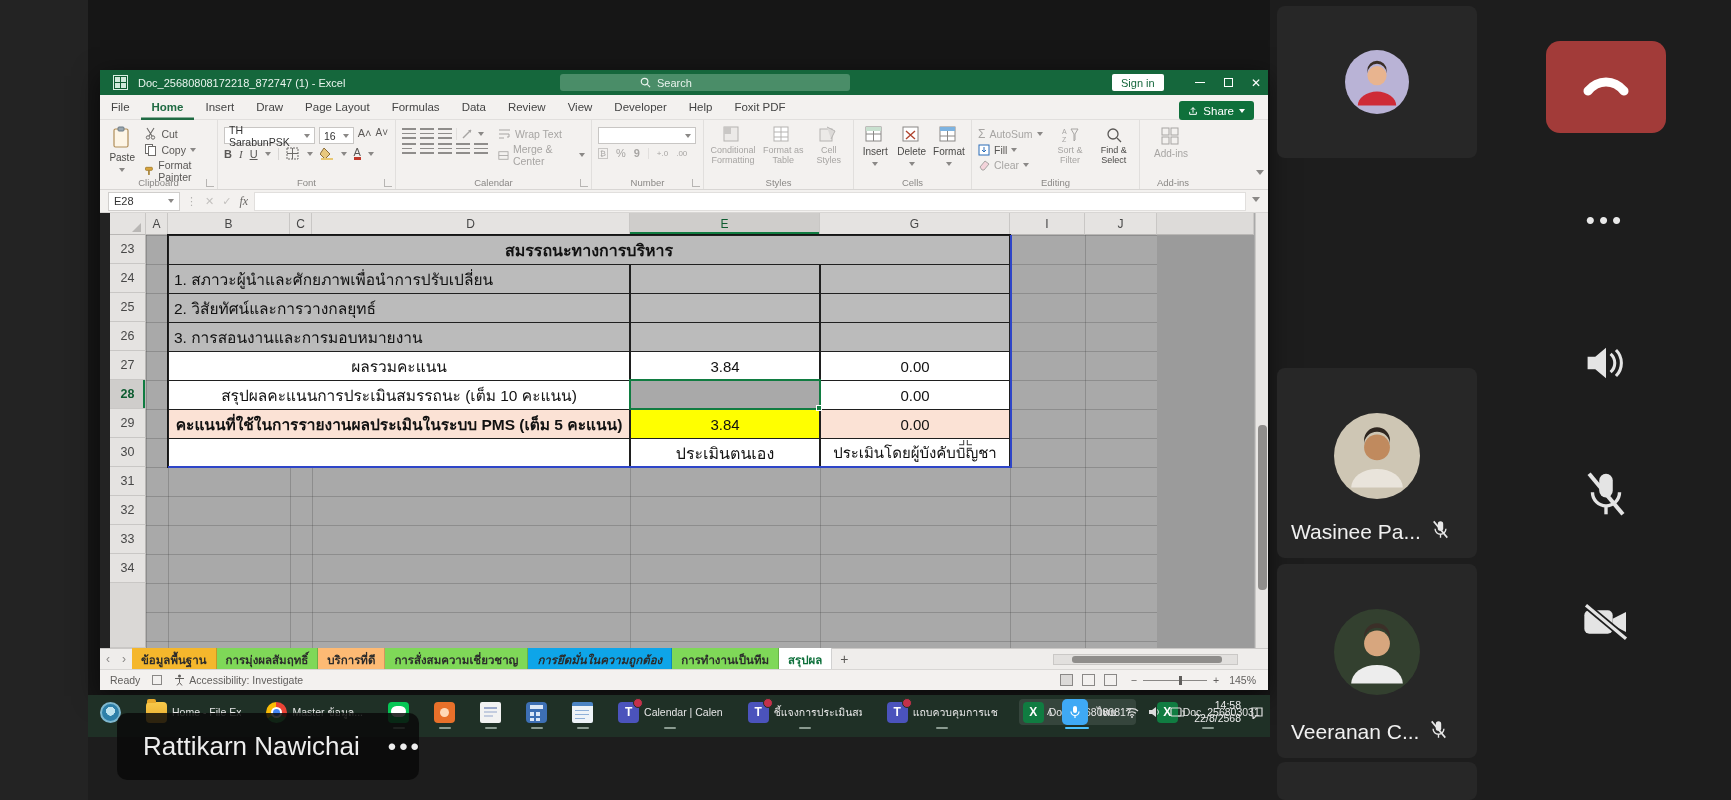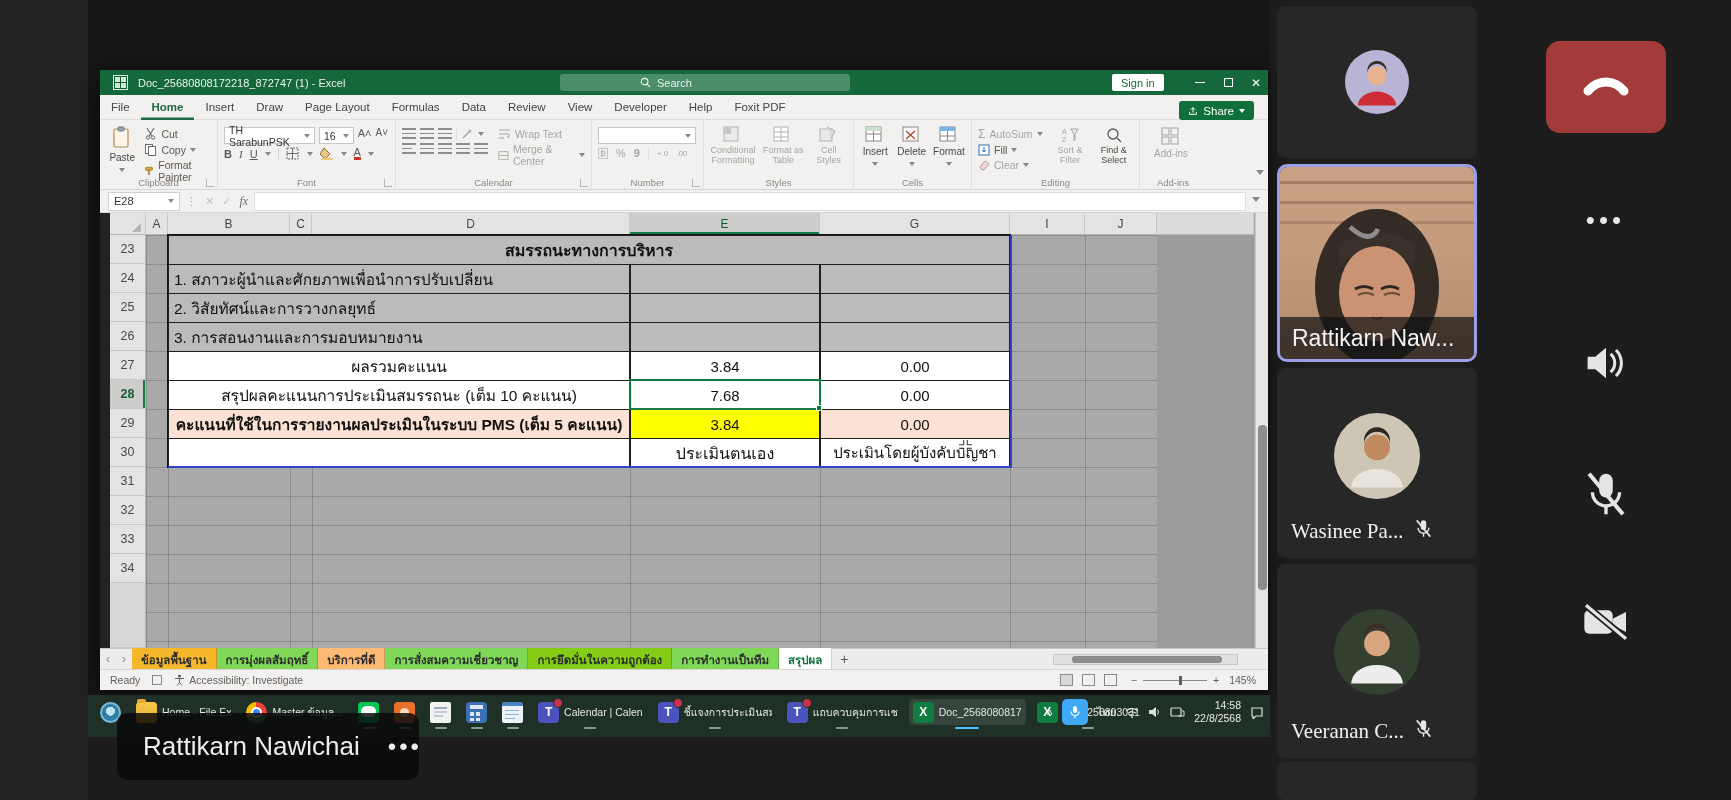--- a/index.html
+++ b/index.html
@@ -90,38 +90,38 @@
   
   .statusbar { position:absolute; left:0; top:599px; width:100%; height:21px; background:#f3f1ef; border-top:1px solid #d8d6d4;
         display:flex; align-items:center; font-size:10.5px; color:#605e5c; }
   .viewico { width:13px; height:12px; border:1px solid #8a8886; margin-left:9px; position:relative; }
   .zoomslider { display:flex; align-items:center; gap:6px; margin-left:14px; color:#605e5c; }
   .zstrack { width:64px; height:1px; background:#8a8886; position:relative; }
   .zshandle { position:absolute; left:36px; top:-4px; width:3px; height:9px; background:#605e5c; }
 
   
   .taskbar { position:absolute; left:0; top:695px; width:1182px; height:42px; background:#1f3026; display:flex; align-items:flex-start; }
-  .tbitems { display:flex; align-items:center; gap:7px; padding:4px 0 0 8px; }
+  .tbitems { display:flex; align-items:center; gap:17px; padding:4px 0 0 8px; }
   .tbitem { display:flex; align-items:center; gap:5px; height:26px; padding:0 4px; border-radius:4px; position:relative; }
   .tbitem.active { background:rgba(255,255,255,.10); }
   .tbitem .lbl { color:#e6e6e6; font-size:10.5px; max-width:88px; white-space:nowrap; overflow:hidden; }
   .runbar { position:absolute; bottom:-4px; left:50%; transform:translateX(-50%); height:2.5px; border-radius:2px; background:#8a9a90; width:12px; }
   .runbar.blue { background:#4cc2ff; width:24px; }
   .ticon { width:21px; height:21px; border-radius:4px; position:relative; flex:0 0 auto; }
   .badge { position:absolute; right:-4px; top:-4px; width:10px; height:10px; border-radius:50%; background:#c4314b; border:1.5px solid #1f3026; }
   .tray { position:absolute; right:6px; top:4px; display:flex; align-items:center; gap:9px; color:#e6e6e6; }
   .micbtn { width:26px; height:26px; border-radius:5px; background:#3fa9f5; display:flex; align-items:center; justify-content:center; }
   .clock { text-align:right; font-size:10.5px; line-height:1.25; color:#ececec; }
 
   
   .tiles { position:absolute; left:1277px; top:0; width:200px; height:800px; }
   .tile { position:absolute; left:0; width:200px; background:#272727; border-radius:8px; overflow:hidden; }
   .tile.activeb { border:3px solid #9b9fe8; border-radius:10px; }
   .videostrip { position:absolute; left:0; bottom:0; width:100%; height:42px; background:rgba(18,18,18,.72); display:flex; align-items:center; padding-left:12px; color:#f2f2f2; font-size:23px; }
-  .plainname { position:absolute; left:14px; bottom:14px; color:#f0f0f0; font-size:21px; display:flex; align-items:center; gap:10px;font-family:Liberation Serif, serif; }
+  .plainname { position:absolute; left:14px; bottom:14px; color:#f0f0f0; font-size:21px; display:flex; align-items:center; gap:10px; }
   .ctrls { position:absolute; left:1480px; top:0; width:251px; height:800px; }
   .ctrlbtn { position:absolute; left:50%; transform:translateX(-50%); display:flex; align-items:center; justify-content:center; }
   .hangup { width:120px; height:92px; background:#a23b39; border-radius:14px; }
   .dots3 { color:#e8e8e8; font-size:26px; letter-spacing:4px; }
 
   
   .overlaybadge { position:absolute; left:117px; top:713px; width:302px; height:67px; background:rgba(10,10,10,.84);
         border-radius:10px; display:flex; align-items:center; padding:12px 26px; gap:28px; z-index:20; }
   .overlaybadge .nm { color:#ededed; font-size:26px; white-space:nowrap; }
   .overlaybadge .dd { color:#ededed; font-size:24px; letter-spacing:3px; }
@@ -549,21 +549,20 @@
           <div class="cell left" style="top: 80px; height: 30px; left: 68px; width: 462px; background: rgb(187, 187, 187);">2. วิสัยทัศน์และการวางกลยุทธ์</div>
           <div class="cell center" style="top: 80px; height: 30px; left: 530px; width: 190px; background: rgb(187, 187, 187); font-size: 15px;"></div>
           <div class="cell center" style="top: 80px; height: 30px; left: 720px; width: 190px; background: rgb(187, 187, 187); font-size: 15px;"></div>
           <div class="cell left" style="top: 109px; height: 30px; left: 68px; width: 462px; background: rgb(187, 187, 187);">3. การสอนงานและการมอบหมายงาน</div>
           <div class="cell center" style="top: 109px; height: 30px; left: 530px; width: 190px; background: rgb(187, 187, 187); font-size: 15px;"></div>
           <div class="cell center" style="top: 109px; height: 30px; left: 720px; width: 190px; background: rgb(187, 187, 187); font-size: 15px;"></div>
           <div class="cell center" style="top: 138px; height: 30px; left: 68px; width: 462px; background: rgb(255, 255, 255);">ผลรวมคะแนน</div>
           <div class="cell center" style="top: 138px; height: 30px; left: 530px; width: 190px; background: rgb(255, 255, 255); font-size: 15px;">3.84</div>
           <div class="cell center" style="top: 138px; height: 30px; left: 720px; width: 190px; background: rgb(255, 255, 255); font-size: 15px;">0.00</div>
           <div class="cell center" style="top: 167px; height: 30px; left: 68px; width: 462px; background: rgb(255, 255, 255);">สรุปผลคะแนนการประเมินสมรรถนะ (เต็ม 10 คะแนน)</div>
-          <div class="cell center" style="top: 167px; height: 30px; left: 530px; width: 190px; background: rgb(255, 255, 255); font-size: 15px;">7.68</div>
           <div class="cell center" style="top: 167px; height: 30px; left: 720px; width: 190px; background: rgb(255, 255, 255); font-size: 15px;">0.00</div>
           <div class="cell center bold" style="top: 196px; height: 30px; left: 68px; width: 462px; background: rgb(251, 226, 213);">คะแนนที่ใช้ในการรายงานผลประเมินในระบบ PMS (เต็ม 5 คะแนน)</div>
           <div class="cell center" style="top: 196px; height: 30px; left: 530px; width: 190px; background: rgb(255, 255, 0); font-size: 15px;">3.84</div>
           <div class="cell center" style="top: 196px; height: 30px; left: 720px; width: 190px; background: rgb(251, 226, 213); font-size: 15px;">0.00</div>
           <div class="cell center" style="top: 225px; height: 30px; left: 68px; width: 462px; background: rgb(255, 255, 255);"></div>
           <div class="cell center" style="top: 225px; height: 30px; left: 530px; width: 190px; background: rgb(255, 255, 255); font-size: 16px;">ประเมินตนเอง</div>
           <div class="cell center" style="top: 225px; height: 30px; left: 720px; width: 190px; background: rgb(255, 255, 255); font-size: 15px;">ประเมินโดยผู้บังคับบัญชา</div>
           <div class="tbl-outline" style="left: 67px; top: 21px; width: 844px; height: 234px;"></div>
           <div class="blueline" style="left: 910px; top: 22px; width: 2px; height: 232px;"></div>
           <div class="blueline" style="left: 68px; top: 253px; width: 844px; height: 2px;"></div>
@@ -576,21 +575,21 @@
         </div>
 
       <div class="tabbar">
         <span class="tnav">‹</span>
         <span class="tnav">›</span>
         <div id="sheettabs" style="display:flex; align-items:center; height:100%;">
             <div class="stab" style="background: rgb(245, 183, 44);">ข้อมูลพื้นฐาน</div>
             <div class="stab" style="background: rgb(127, 216, 88);">การมุ่งผลสัมฤทธิ์</div>
             <div class="stab" style="background: #fdba74;">บริการที่ดี</div>
             <div class="stab" style="background: rgb(127, 216, 88);">การสั่งสมความเชี่ยวชาญ</div>
-            <div class="stab" style="background: #84cc16;">การยึดมั่นในความถูกต้อง</div>
+            <div class="stab" style="background: #0ea5e9; font-style: italic;">การยึดมั่นในความถูกต้อง</div>
             <div class="stab" style="background: rgb(127, 216, 88);">การทำงานเป็นทีม</div>
             <div class="stab active">สรุปผล</div>
           </div>
         <span class="addtab">+</span>
         <div class="hscroll">
             <div class="hthumb"></div>
           </div>
       </div>
 
       <div class="statusbar">
@@ -744,38 +743,20 @@
   </div>
 
   <div class="tiles" id="tiles">
       <div class="tile" style="top: 6px; height: 152px;">
         <div style="position: absolute; left: 50%; top: 76px; transform: translate(-50%, -50%); width: 64px; height: 64px;"><svg width="64" height="64" viewBox="0 0 60 60">
             <circle cx="30" cy="30" r="30" fill="#b9b3d6"></circle>
             <circle cx="30" cy="24" r="9" fill="#e8b48f"></circle>
             <path d="M21 22a9 9 0 0 1 18 0v-3a9 9 0 0 0-18 0z" fill="#3a2e26"></path>
             <path d="M12 52a18 13 0 0 1 36 0z" fill="#ce2b37"></path>
           </svg></div>
-      </div>
-      <div class="tile activeb" style="top: 164px; height: 198px;">
-        <div style="position: absolute; inset: 0px; background: linear-gradient(rgb(201, 161, 132) 0px, rgb(196, 154, 124) 45%, rgb(176, 139, 110) 100%);">
-          <div style="position:absolute;left:0;top:14px;width:100%;height:3px;background:rgba(90,60,40,.35);"></div>
-          <div style="position:absolute;left:0;top:34px;width:100%;height:3px;background:rgba(90,60,40,.3);"></div>
-          <div style="position:absolute;left:0;top:54px;width:100%;height:3px;background:rgba(90,60,40,.25);"></div>
-          <svg width="194" height="192" viewBox="0 0 194 192" style="position:absolute;left:0;top:0;">
-            <ellipse cx="97" cy="120" rx="62" ry="78" fill="#332b24"></ellipse>
-            <ellipse cx="97" cy="126" rx="38" ry="48" fill="#c99374"></ellipse>
-            <path d="M59 92q38-30 76 0l4 40h-84z" fill="#332b24" opacity="0"></path>
-            <path d="M60 100q37-42 74 0l2-22q-39-26-78 0z" fill="#3a322a"></path>
-            <path d="M78 128q8-4 16 0M120 128q-8-4-16 0" stroke="#6d4a33" stroke-width="2" fill="none"></path>
-            <path d="M75 122q9-5 18 0M119 122q-9-5-18 0" stroke="#2e2620" stroke-width="3" fill="none"></path>
-            <path d="M92 150q5 4 10 0" stroke="#8a5a3d" stroke-width="2" fill="none"></path>
-            <path d="M70 60q20 18 28 2" stroke="#8d8d8d" stroke-width="5" fill="none"></path>
-          </svg>
-        </div>
-        <div class="videostrip">Rattikarn Naw...</div>
       </div>
       <div class="tile" style="top: 368px; height: 190px;">
         <div style="position: absolute; left: 50%; top: 88px; transform: translate(-50%, -50%); width: 86px; height: 86px;"><svg width="86" height="86" viewBox="0 0 60 60">
             <circle cx="30" cy="30" r="30" fill="#cec6b4"></circle>
             <circle cx="30" cy="24" r="9" fill="#c08a5e"></circle>
             <path d="M21 22a9 9 0 0 1 18 0v-3a9 9 0 0 0-18 0z" fill="#2e2620"></path>
             <path d="M12 52a18 13 0 0 1 36 0z" fill="#e9e4db"></path>
           </svg></div>
         <div class="plainname">
           <span>Wasinee Pa...</span>

